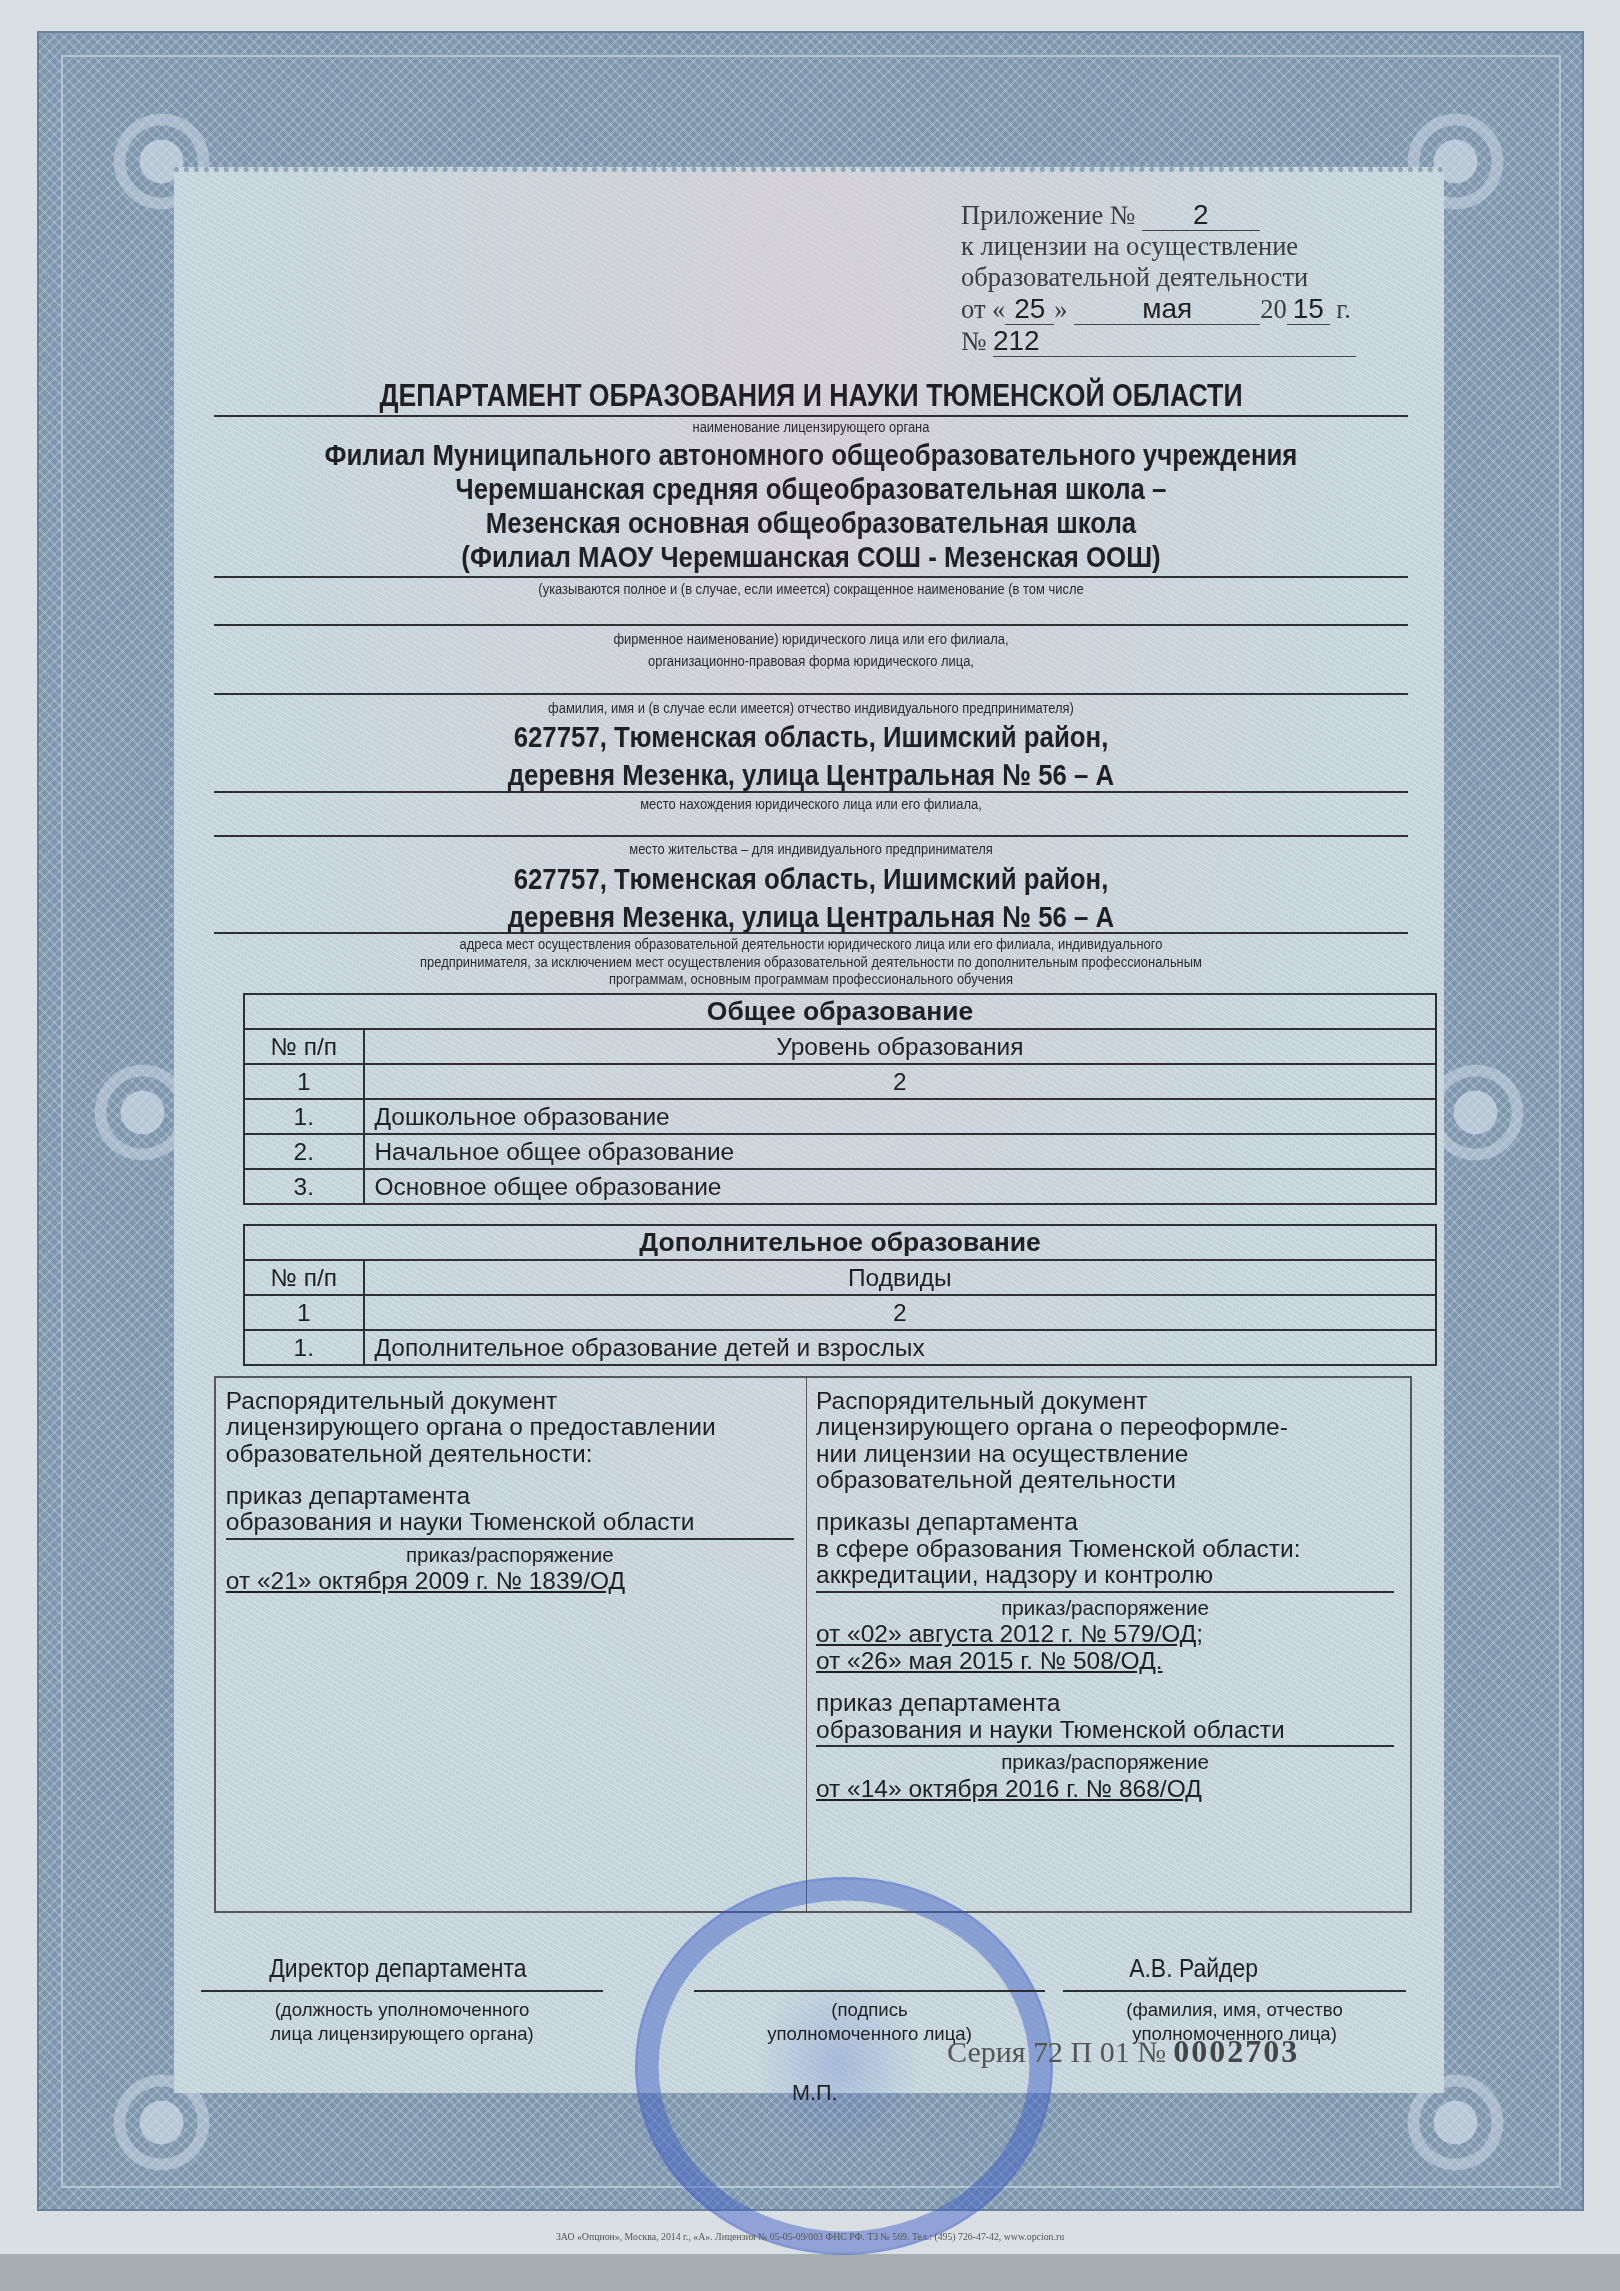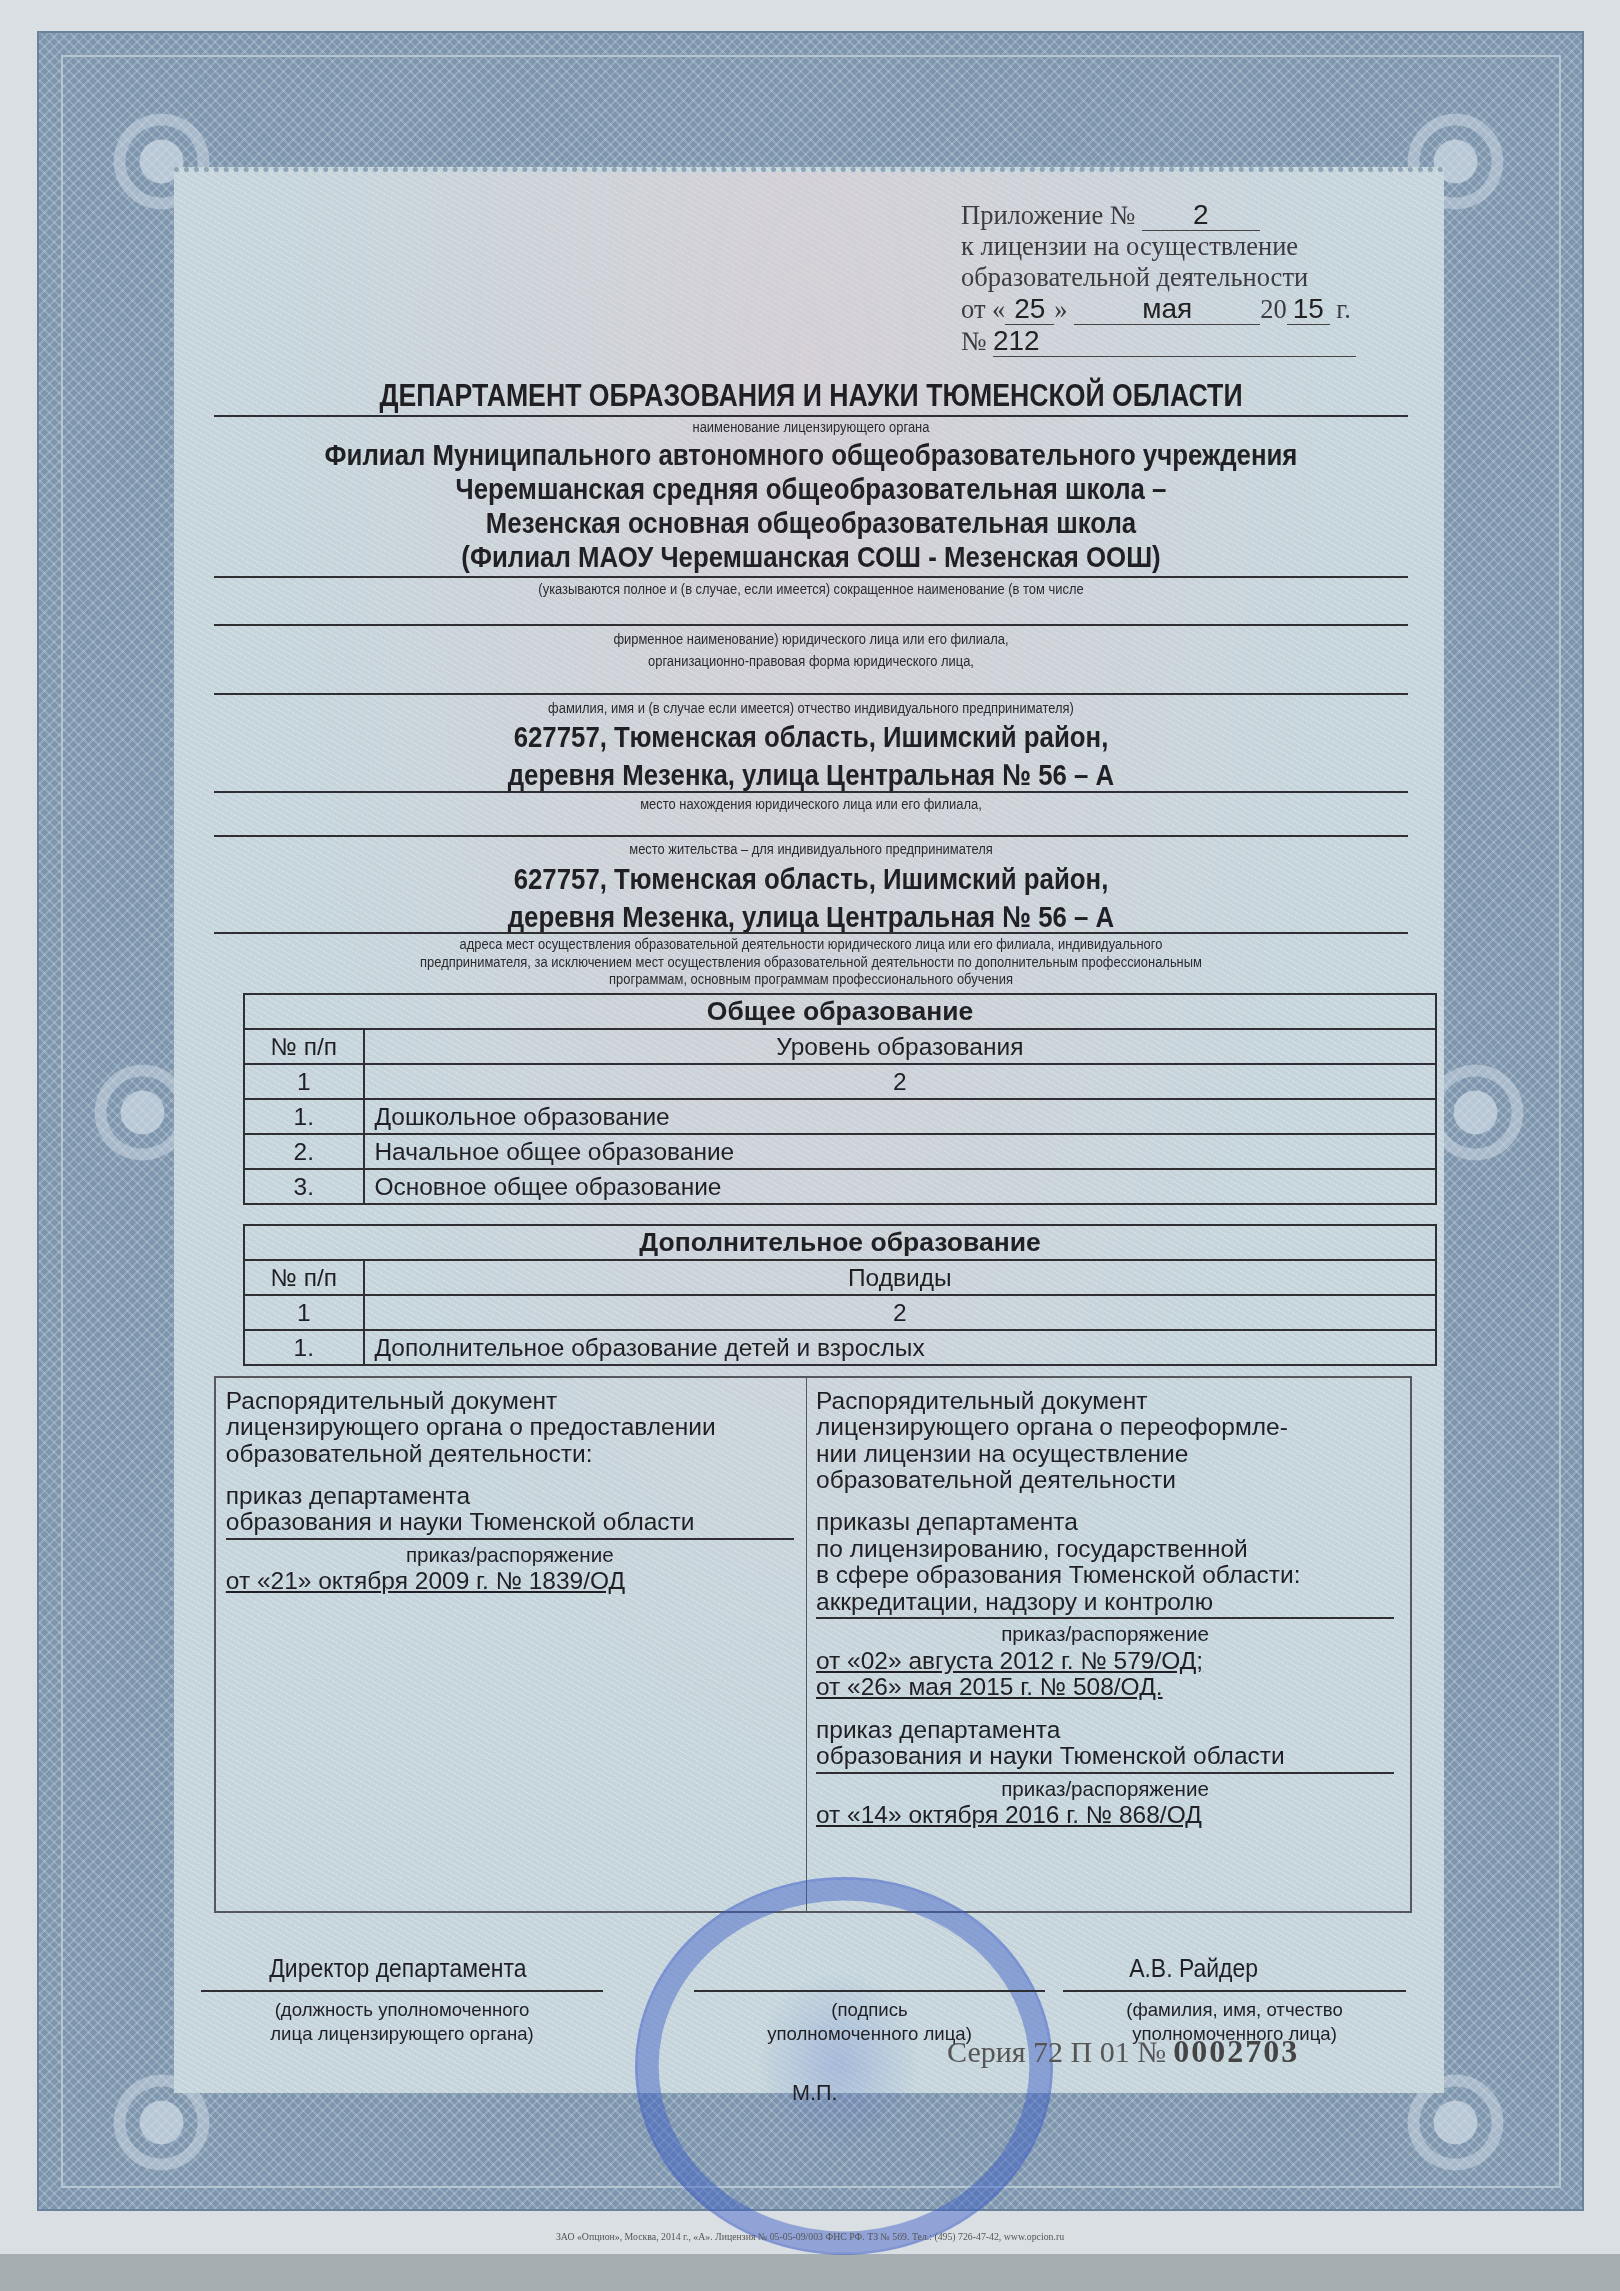--- a/index.html
+++ b/index.html
@@ -194,21 +194,20 @@
     <div class="rule"></div>
     <p class="small-c">приказ/распоряжение</p>
     <p class="uline">от «21» октября 2009 г. № 1839/ОД</p>
   </div>
   <div class="col" style="left:600px;top:9.8px;width:578px">
     <p>Распорядительный документ</p>
     <p>лицензирующего органа о переоформле-</p>
     <p>нии лицензии на осуществление</p>
     <p>образовательной деятельности</p>
     <p style="margin-top:15.7px">приказы департамента</p>
-    <p>по лицензированию, государственной</p>
     <p>в сфере образования Тюменской области:</p>
     <p>аккредитации, надзору и контролю</p>
     <div class="rule"></div>
     <p class="small-c">приказ/распоряжение</p>
     <p class="uline">от «02» августа 2012 г. № 579/ОД;</p>
     <p class="uline">от «26» мая 2015 г. № 508/ОД.</p>
     <p style="margin-top:15.7px">приказ департамента</p>
     <p>образования и науки Тюменской области</p>
     <div class="rule"></div>
     <p class="small-c">приказ/распоряжение</p>

